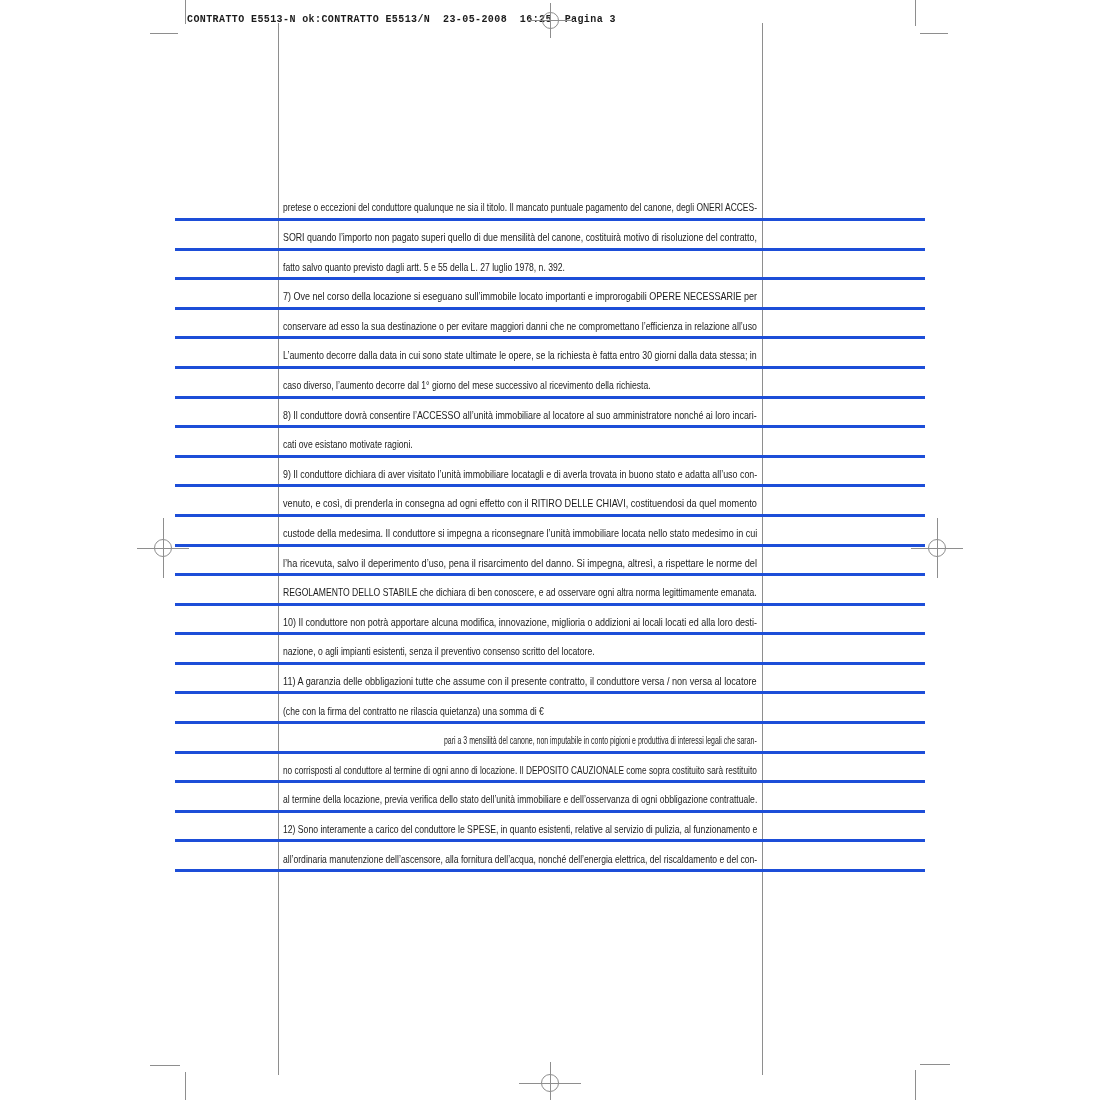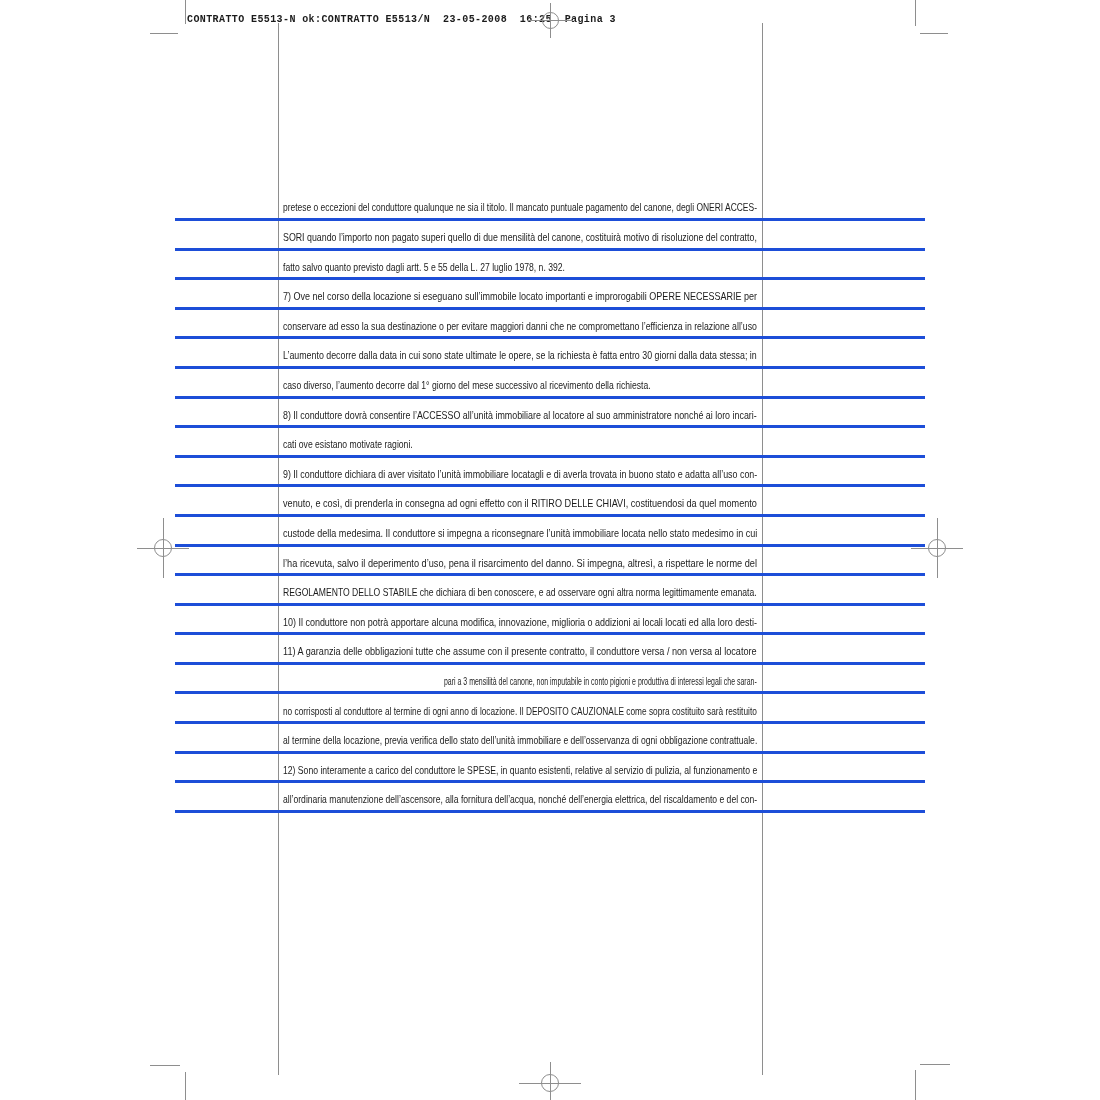--- a/index.html
+++ b/index.html
@@ -114,22 +114,28 @@
     </div>
   <div class="row">
       <span class="txt" style="transform: scaleX(0.876155);">l’ha ricevuta, salvo il deperimento d’uso, pena il risarcimento del danno. Si impegna, altresì, a rispettare le norme del</span>
     </div>
   <div class="row">
       <span class="txt" style="transform: scaleX(0.818653);">REGOLAMENTO DELLO STABILE che dichiara di ben conoscere, e ad osservare ogni altra norma legittimamente emanata.</span>
     </div>
   <div class="row">
       <span class="txt" style="transform: scaleX(0.854054);">10) Il conduttore non potrà apportare alcuna modifica, innovazione, miglioria o addizioni ai locali locati ed alla loro desti-</span>
     </div>
+  <div class="row end">
+      <span class="txt" style="transform: scaleX(0.82);">nazione, o agli impianti esistenti, senza il preventivo consenso scritto del locatore.</span>
+    </div>
   <div class="row">
       <span class="txt" style="transform: scaleX(0.868132);">11) A garanzia delle obbligazioni tutte che assume con il presente contratto, il conduttore versa / non versa al locatore</span>
+    </div>
+  <div class="row end">
+      <span class="txt" style="transform: scaleX(0.82);">(che con la firma del contratto ne rilascia quietanza) una somma di €</span>
     </div>
   <div class="row indent">
       <span class="txt" style="transform: scaleX(0.663136);">pari a 3 mensilità del canone, non imputabile in conto pigioni e produttiva di interessi legali che saran-</span>
     </div>
   <div class="row">
       <span class="txt" style="transform: scaleX(0.79);">no corrisposti al conduttore al termine di ogni anno di locazione. Il DEPOSITO CAUZIONALE come sopra costituito sarà restituito</span>
     </div>
   <div class="row">
       <span class="txt" style="transform: scaleX(0.815835);">al termine della locazione, previa verifica dello stato dell’unità immobiliare e dell’osservanza di ogni obbligazione contrattuale.</span>
     </div>

